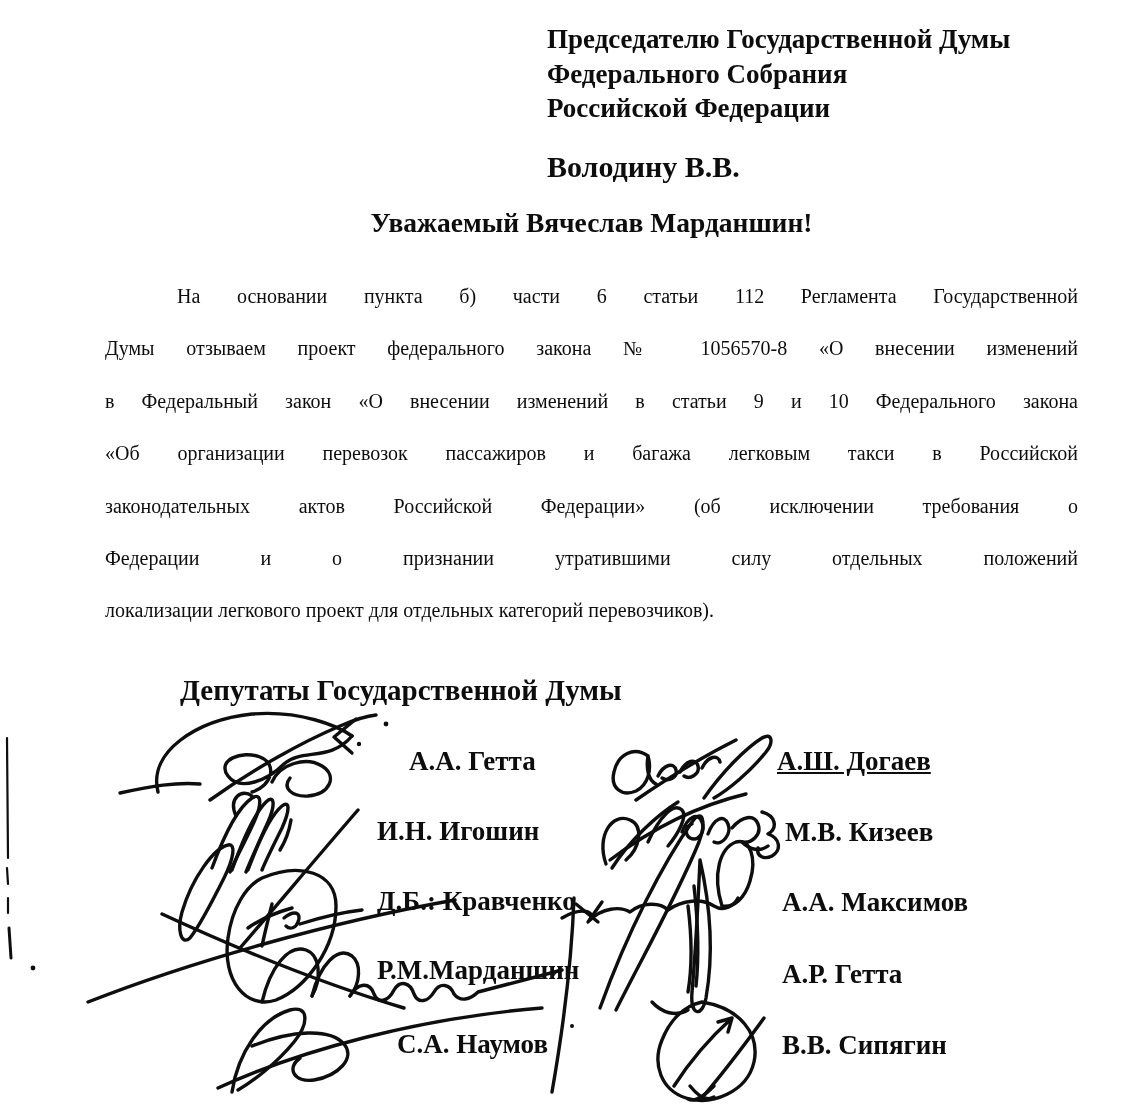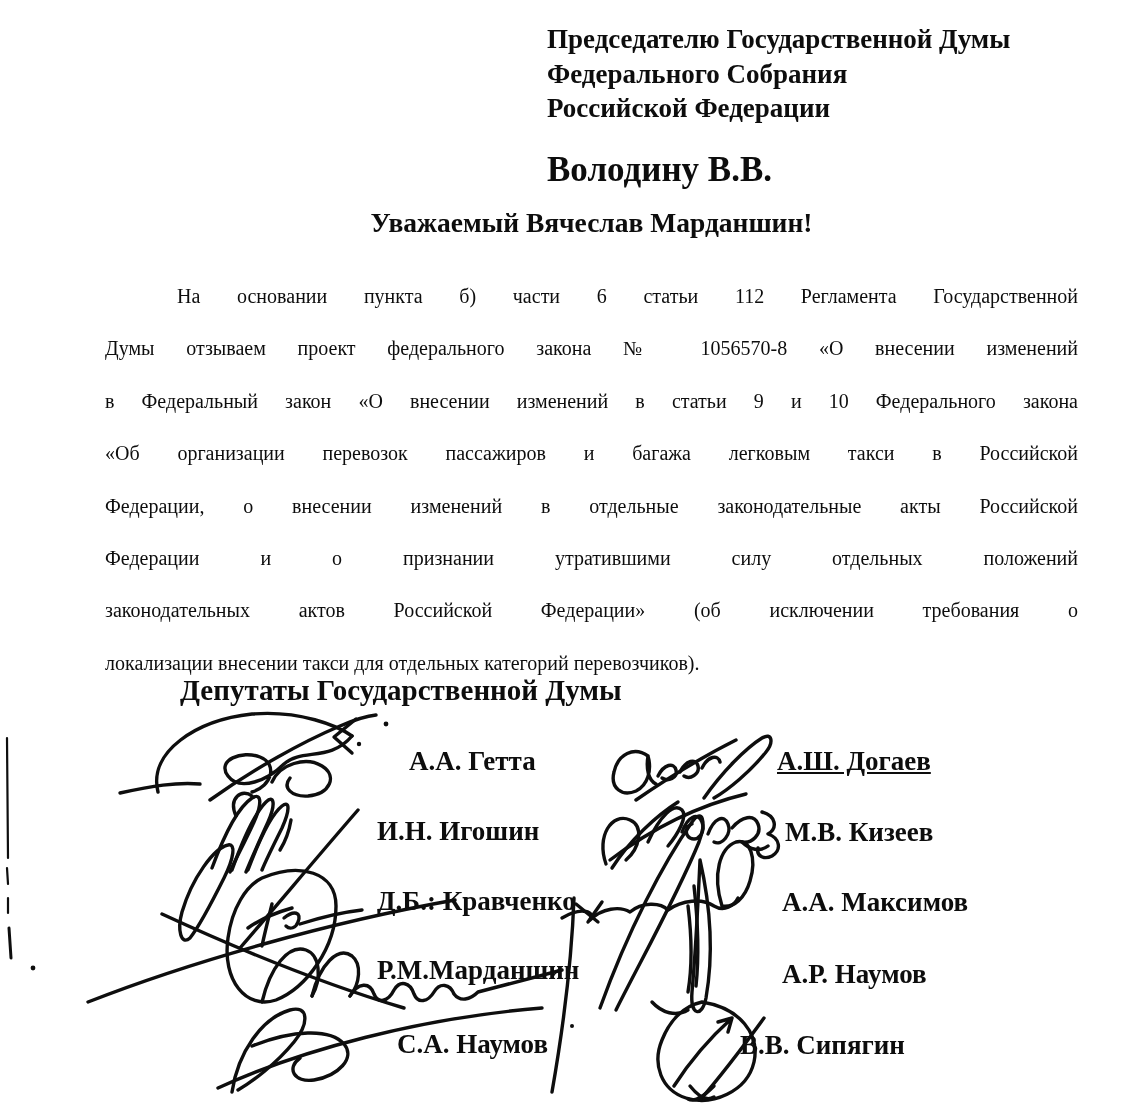--- a/index.html
+++ b/index.html
@@ -14,21 +14,21 @@
   .abs { position: absolute; }
   .nowrap { white-space: nowrap; }
 
   .recipient-block {
     left: 547px; top: 22px;
     font-size: 27px; line-height: 34.5px;
     font-weight: 700;
   }
   .recipient-name {
     left: 547px; top: 150px;
-    font-size: 35px; font-weight: 700; text-align: right;
+    font-size: 30px; font-weight: 700; text-align: right;
   }
   .salutation {
     left: 105px; top: 207px; width: 973px;
     text-align: center;
     font-size: 27.5px; font-weight: 700;
   }
   .body-text {
     left: 105px; top: 270px; width: 973px;
     font-size: 20px;
   }
@@ -66,39 +66,38 @@
 </div>
 <div class="abs recipient-name nowrap">Володину В.В.</div>
 
 <div class="abs salutation">Уважаемый Вячеслав Марданшин!</div>
 
 <div class="abs body-text">
   <div class="body-line first">На основании пункта б) части 6 статьи 112 Регламента Государственной</div>
   <div class="body-line">Думы отзываем проект федерального закона № 1056570-8 «О внесении изменений</div>
   <div class="body-line">в Федеральный закон «О внесении изменений в статьи 9 и 10 Федерального закона</div>
   <div class="body-line">«Об организации перевозок пассажиров и багажа легковым такси в Российской</div>
-  <div class="body-line">Федерации, о внесении изменений в отдельные законодательные акты Российской</div>
+  <div class="body-line">законодательных актов Российской Федерации» (об исключении требования о</div>
   <div class="body-line">Федерации и о признании утратившими силу отдельных положений</div>
-  <div class="body-line">законодательных актов Российской Федерации» (об исключении требования о</div>
-  <div class="body-line last">локализации внесении такси для отдельных категорий перевозчиков).</div>
+  <div class="body-line last">локализации легкового проект для отдельных категорий перевозчиков).</div>
 </div>
 
 <div class="abs signers-heading nowrap">Депутаты Государственной Думы</div>
 
 <div class="signer-name" style="left:385px; top:746px;margin-left:24px;">А.А. Гетта</div>
 <div class="signer-name" style="left:377px; top:816px;">И.Н. Игошин</div>
 <div class="signer-name" style="left:377px; top:886px;">Д.Б.: Кравченко</div>
 <div class="signer-name" style="left:377px; top:955px;">Р.М.Марданшин</div>
 <div class="signer-name" style="left:397px; top:1029px;">С.А. Наумов</div>
 
 <div class="signer-name" style="left:777px; top:746px;text-decoration:underline;">А.Ш. Догаев</div>
 <div class="signer-name" style="left:785px; top:817px;">М.В. Кизеев</div>
 <div class="signer-name" style="left:782px; top:887px;">А.А. Максимов</div>
-<div class="signer-name" style="left:782px; top:959px;">А.Р. Наумов</div>
-<div class="signer-name" style="left:740px; top:1030px;">В.В. Сипягин</div>
+<div class="signer-name" style="left:782px; top:959px;">А.Р. Гетта</div>
+<div class="signer-name" style="left:782px; top:1030px;">В.В. Сипягин</div>
 
 <svg id="sig-overlay" width="1148" height="1106" viewBox="0 0 1148 1106" fill="none" stroke="#0e0e0e" stroke-width="3.4" stroke-linecap="round" stroke-linejoin="round">
 
   <g>
     <path d="M120,793 C152,786 176,782 200,784"></path>
     <path d="M158,792 C148,752 196,720 252,714 C300,710 338,726 352,736"></path>
     <path d="M352,736 C330,762 302,748 284,764 C268,780 240,792 228,776 C216,760 242,750 260,757 C278,764 272,786 252,792"></path>
     <path d="M272,782 C280,764 306,756 322,766 C338,776 330,794 308,796 C292,797 282,788 290,778"></path>
     <path d="M210,800 C252,770 302,742 340,726 C354,720 366,716 376,715"></path>
     <path d="M356,719 L334,737 L352,753"></path>

